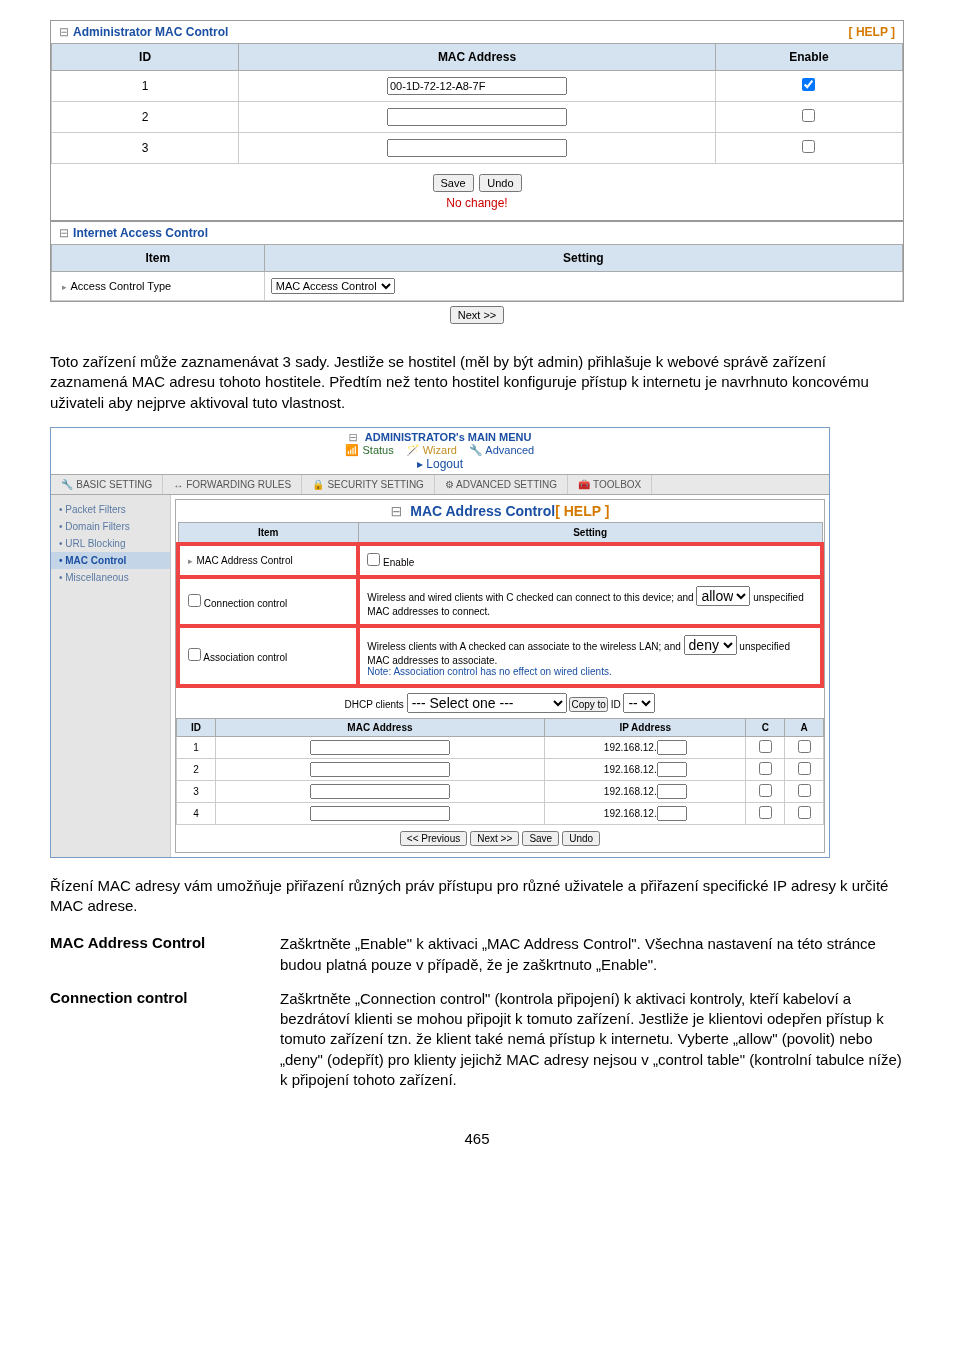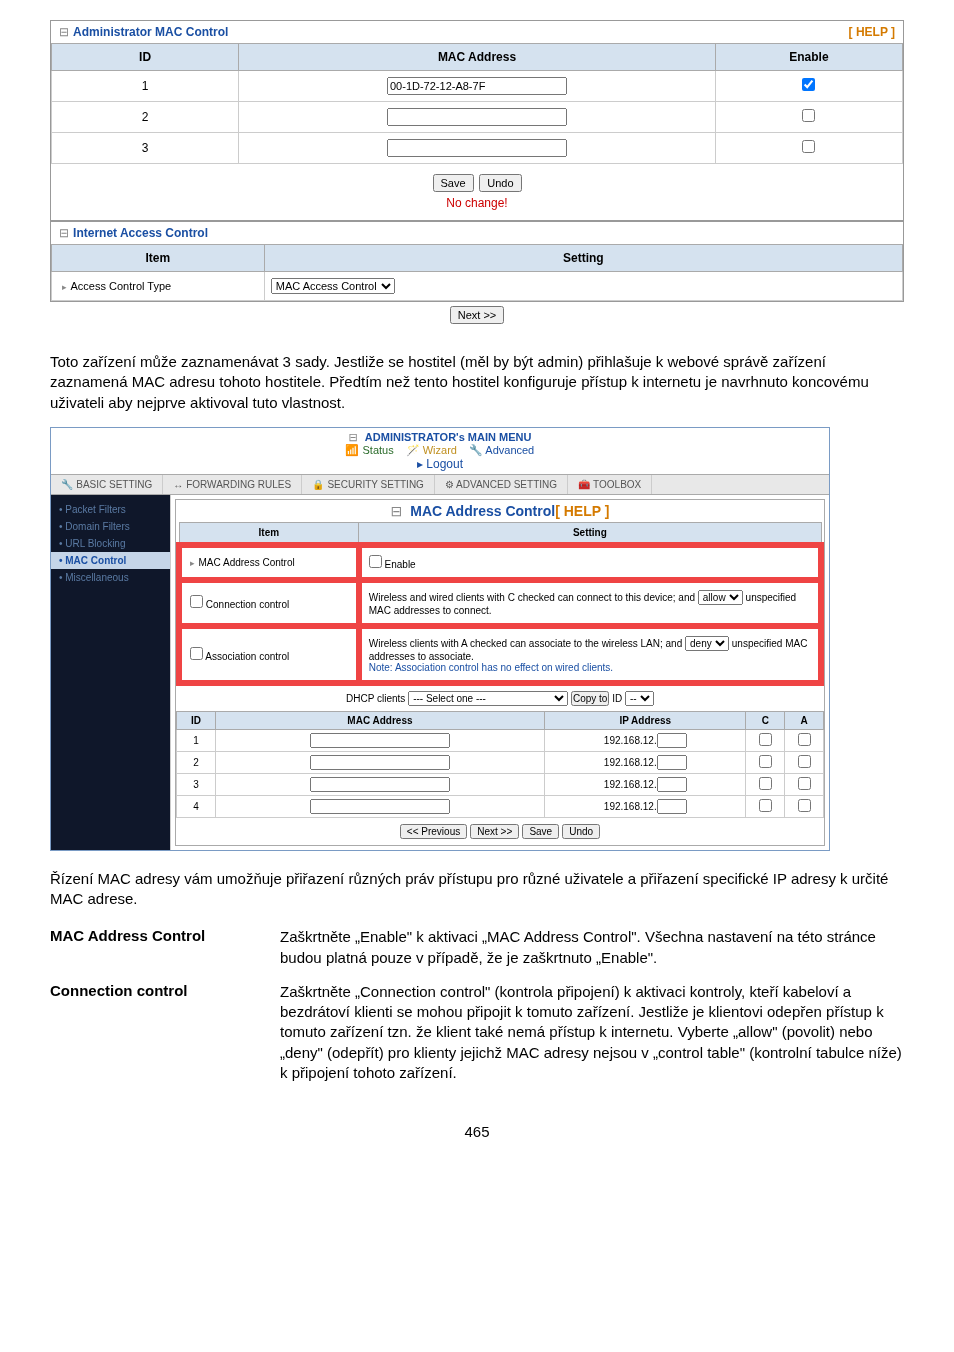--- a/index.html
+++ b/index.html
@@ -26,47 +26,47 @@
 .arrow { color: #888; margin-right: 4px; font-size: 9px; }
 p.body { margin: 14px 0; line-height: 1.35; font-size: 15px; }
 .screenshot2 { border: 1px solid #7a9bc4; font-size: 11px; margin: 10px 0 18px 0; width: 780px; }
 .ss2-top { display: flex; justify-content: space-between; align-items: center; background: #fff; padding: 3px 6px; border-bottom: 1px solid #aaa; flex-direction: column; }
 .ss2-top .main-title { color: #1a4fa3; font-weight: bold; font-size: 11px; }
 .ss2-top .logout { color: #1a4fa3; font-size: 12px; }
 .ss2-top .mid-links span { font-size: 11px; }
 .ss2-tabbar { display: flex; background: #e8e8e8; border-bottom: 1px solid #aaa; }
 .ss2-tabbar div { padding: 4px 10px; font-size: 10px; color: #555; border-right: 1px solid #ccc; }
 .ss2-body { display: flex; }
-.ss2-sidebar { width: 120px; background: #0f172a; padding: 6px 0; border-right: 1px solid #ccc; }
+.ss2-sidebar { width: 120px; background: #e5e5e5; padding: 6px 0; border-right: 1px solid #ccc; }
 .ss2-sidebar div { padding: 3px 8px; font-size: 10px; color: #5a7aa3; }
 .ss2-sidebar div.active { background: #c5d5e8; color: #1a4fa3; font-weight: bold; }
 .ss2-main { flex: 1; padding: 4px; }
 .ss2-panel { border: 1px solid #aaa; }
 .ss2-panel-head { display: flex; justify-content: center; padding: 3px 6px; font-size: 14px; font-weight: bold; }
 .ss2-panel-head .t { color: #1a4fa3; }
 .ss2-panel-head .h { color: #d47a00; }
 table.ss2-tbl { width: 100%; border-collapse: collapse; font-size: 10px; }
 table.ss2-tbl th { background: #d5e2ef; border: 1px solid #aaa; padding: 4px; text-align: center; font-weight: bold; }
-table.ss2-tbl td { border: 6px solid #ef4444; padding: 7px; }
+table.ss2-tbl td { border: 4px solid #ef4444; padding: 7px; }
 table.ss2-tbl td.lbl { padding-left: 8px; width: 28%; }
 table.ss2-tbl td.val { }
 .note-blue { color: #1a4fa3; font-size: 10px; }
 .ss2-dhcp { text-align: center; padding: 5px; font-size: 10px; }
 table.ss2-grid { width: 100%; border-collapse: collapse; font-size: 10px; }
 table.ss2-grid th { background: #d5e2ef; border: 1px solid #aaa; padding: 3px; text-align: center; }
 table.ss2-grid td { border: 1px solid #ccc; padding: 3px; text-align: center; }
 table.ss2-grid td input[type=text] { width: 60px; font-size: 10px; }
 .ss2-btns { text-align: center; padding: 6px; }
 .ss2-btns input { font-size: 10px; padding: 0 5px; }
 .defs { margin-top: 18px; font-size: 15px; }
 .defs-row { display: flex; margin-bottom: 14px; }
 .defs-term { width: 230px; font-weight: bold; flex-shrink: 0; }
 .defs-desc { flex: 1; line-height: 1.35; }
 .page-num { text-align: center; margin-top: 40px; font-size: 15px; }
-select.tiny { font-size: 10px; }
+select.tiny { font-size: 14px; }
 input.tiny { font-size: 10px; }
 </style>
 </head>
 <body>
 
 <div class="panel">
   <div class="panel-header">
     <span><span class="collapse-icon">⊟</span><span class="title">Administrator MAC Control</span></span>
     <span class="help">[ HELP ]</span>
   </div>

